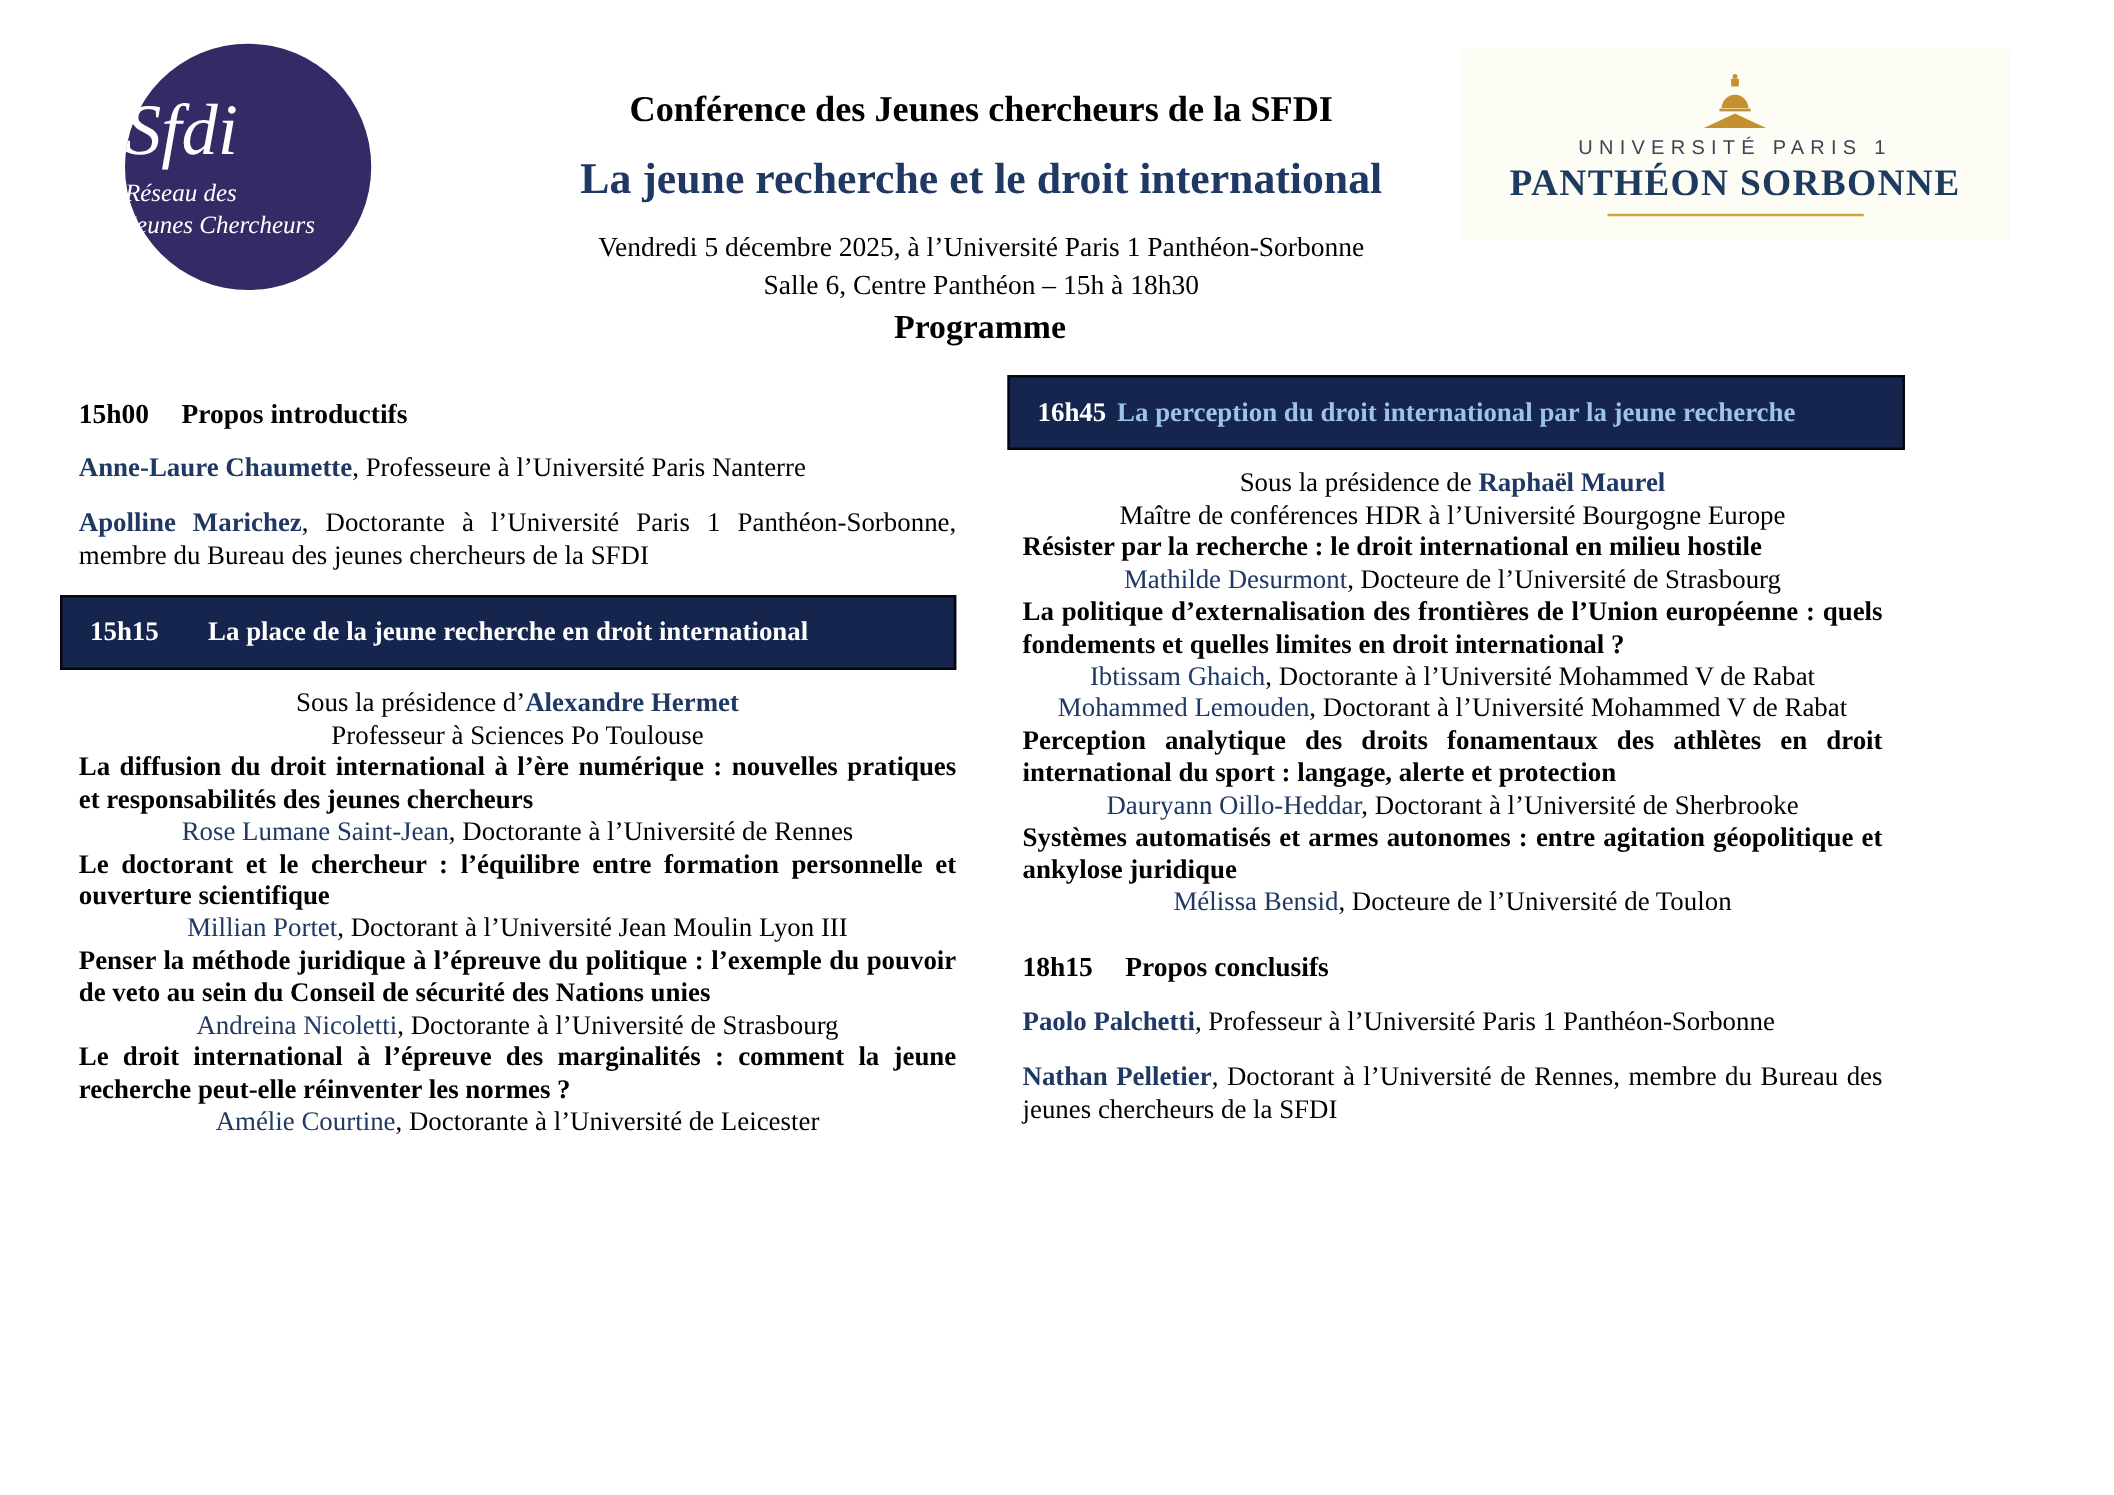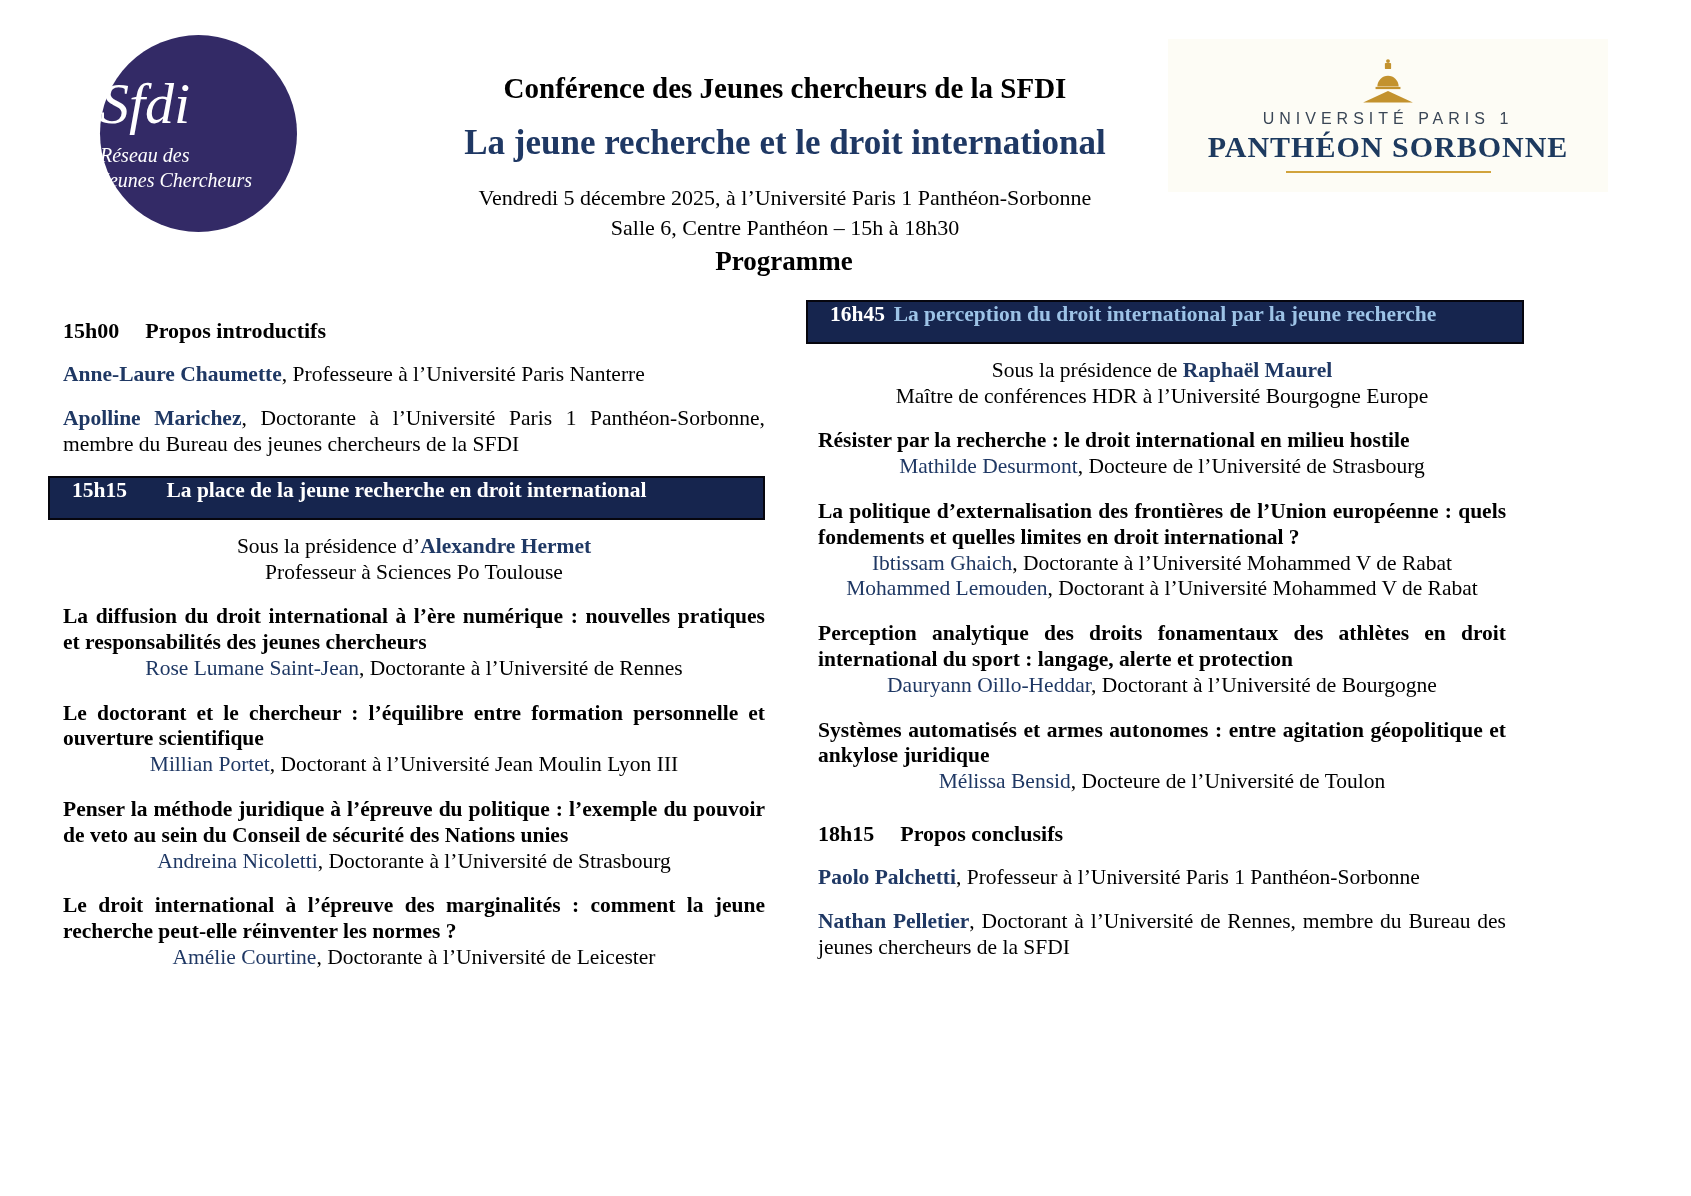--- a/index.html
+++ b/index.html
@@ -59,33 +59,33 @@
   }
   
   .col{position:absolute;font-size:21.5px;}
   .col-left{left:63px;top:318px;width:702px;}
   .col-right{left:818px;top:300px;width:688px;}
   .time-heading{font-size:22px;font-weight:bold;line-height:1.2;}
   .th-time{margin-right:26px;}
   .person{margin:18px 0 0 0;line-height:1.2;text-align:justify;}
   .pname{font-weight:bold;color:var(--name_navy);}
   .session-banner{
-    position:relative;height:44px;
+    position:relative;height:60px;
     background:var(--banner_bg);border:2px solid var(--banner_border);
     box-sizing:border-box;
-    display:flex;align-items:flex-start;justify-content:center;
+    display:flex;align-items:center;justify-content:center;
     color:#fff;font-weight:bold;font-size:21.5px;
   }
   .col-left .session-banner{margin:18px 0 0 -15px;width:717px;}
   .col-right .session-banner{margin:0 0 0 -12px;width:718px;}
   .banner-time{position:absolute;left:22px;color:#fff;}
   .banner-title{max-width:80%;text-align:center;}
   .col-right .banner-title{color:var(--right_banner_title);}
   .chair{margin-top:13px;text-align:center;line-height:1.22;}
-  .talk{margin-top:19px;}
+  .talk{}
   .talk-title{font-weight:bold;text-align:justify;line-height:1.2;}
   .speaker{line-height:1.2;text-align:center;}
   .sname{color:var(--name_navy);}
   .col-right .time-heading{margin-top:26px;}
 </style>
 </head>
 <body>
 
 <div class="page">
 
@@ -178,21 +178,21 @@
     </div>
 
     <div class="talk">
       <div class="talk-title">La politique d’externalisation des frontières de l’Union européenne : quels fondements et quelles limites en droit international ?</div>
       <div class="speaker"><span class="sname">Ibtissam Ghaich</span><span>, Doctorante à l’Université Mohammed V de Rabat</span></div>
       <div class="speaker"><span class="sname">Mohammed Lemouden</span><span>, Doctorant à l’Université Mohammed V de Rabat</span></div>
     </div>
 
     <div class="talk">
       <div class="talk-title">Perception analytique des droits fonamentaux des athlètes en droit international du sport : langage, alerte et protection</div>
-      <div class="speaker"><span class="sname">Dauryann Oillo-Heddar</span><span>, Doctorant à l’Université de Bourgogne</span></div>
+      <div class="speaker"><span class="sname">Dauryann Oillo-Heddar</span><span>, Doctorant à l’Université de Sherbrooke</span></div>
     </div>
 
 
     <div class="talk">
       <div class="talk-title">Systèmes automatisés et armes autonomes : entre agitation géopolitique et ankylose juridique</div>
       <div class="speaker"><span class="sname">Mélissa Bensid</span><span>, Docteure de l’Université de Toulon</span></div>
     </div>
 
     <div class="time-heading">
       <span class="th-time">18h15</span><span class="th-label">Propos conclusifs</span>

